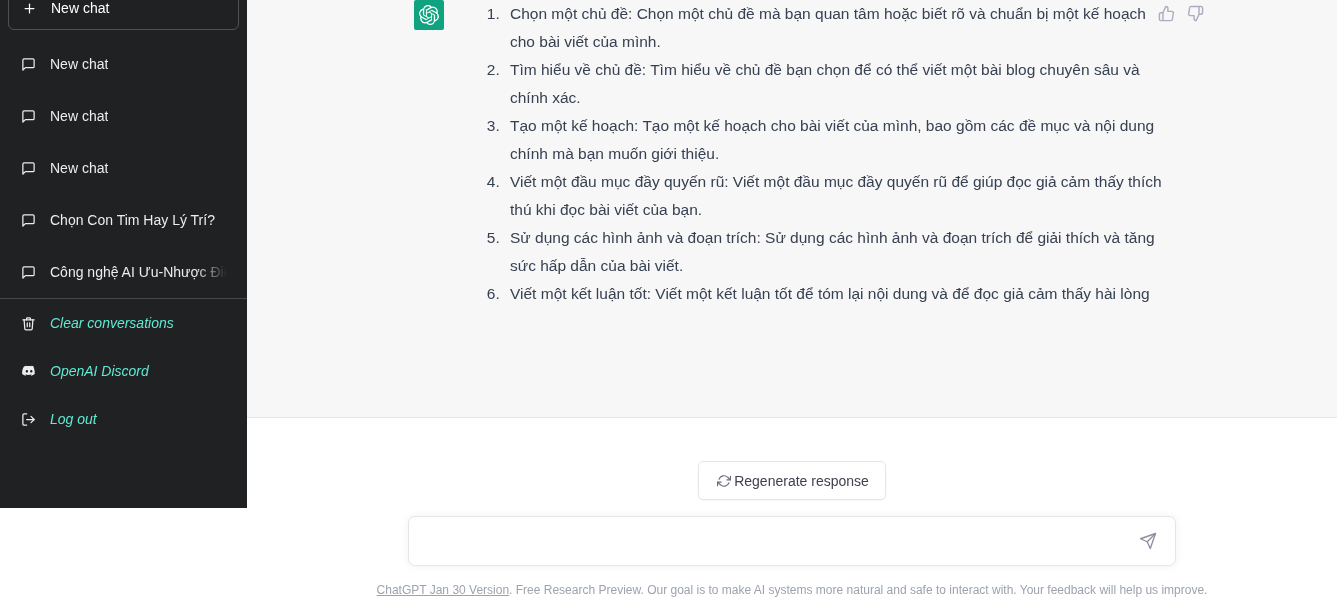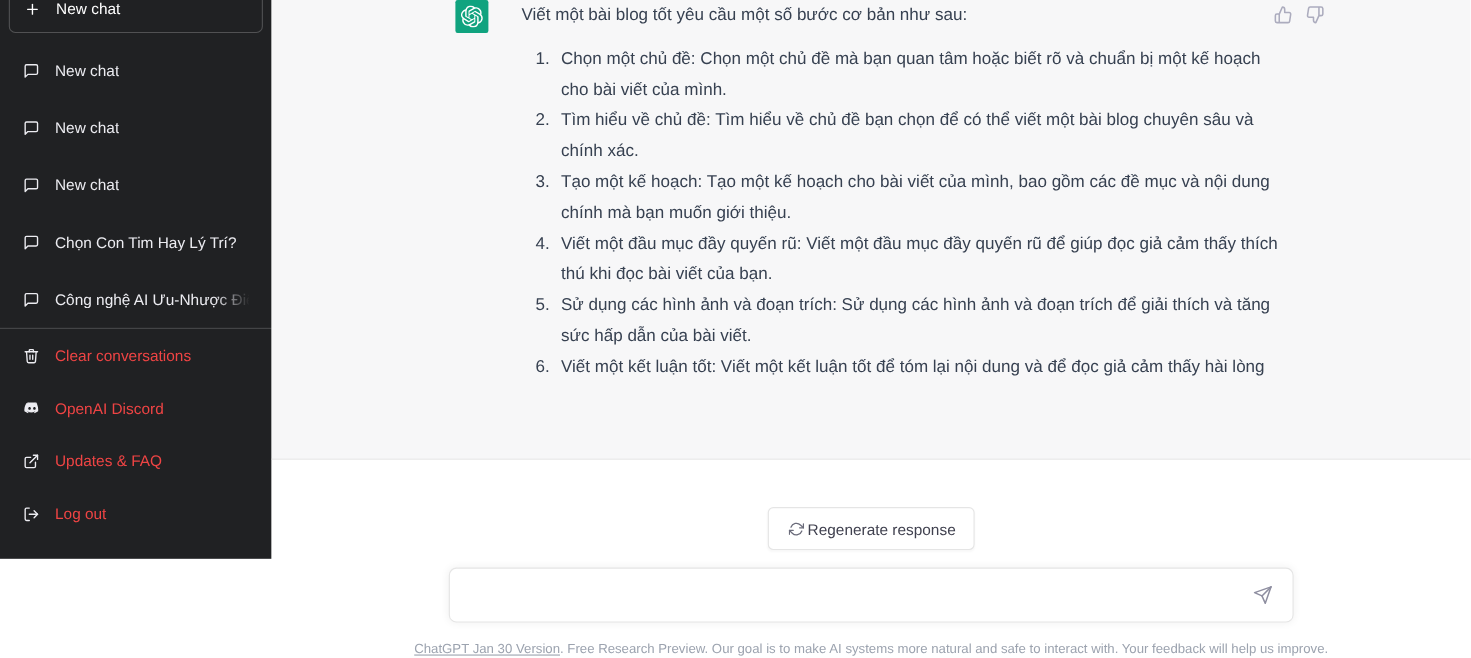--- a/index.html
+++ b/index.html
@@ -69,23 +69,24 @@
   }
 
   .menu-list { flex: 0 0 auto; }
   .menu-row {
     height: 48px;
     display: flex;
     align-items: center;
     gap: 13px;
     padding: 0 12px;
     font-size: 14px;
-    color: #ef4444;
+    color: #5eead4;
     cursor: pointer;
     white-space: nowrap;
+    font-style: italic;
   }
   .ic { width: 17px; height: 17px; flex: 0 0 17px;
         display: flex; align-items: center; justify-content: center; }
   .ic svg { display: block; }
 
   
   .main {
     flex: 1 1 auto;
     height: 598px;
     position: relative;
@@ -292,30 +293,20 @@
 
       <div class="menu-row">
         <span class="ic">
           <svg width="16" height="16" viewBox="0 0 24 24" fill="#ececf1">
             <path d="M19.54 5.34A16.3 16.3 0 0 0 15.5 4.1l-.2.38c1.4.34 2.5.84 3.55 1.45-1.8-.92-3.6-1.49-6.85-1.49s-5.05.57-6.85 1.49C6.2 5.32 7.3 4.82 8.7 4.48L8.5 4.1a16.3 16.3 0 0 0-4.04 1.24C2.1 9.1 1.44 12.8 1.77 16.44a16.6 16.6 0 0 0 5.03 2.56l.64-1.1c-.6-.23-1.17-.5-1.7-.84l.42-.33c3.26 1.53 6.8 1.53 10.02 0l.42.33c-.54.34-1.1.62-1.7.85l.64 1.09a16.5 16.5 0 0 0 5.03-2.56c.4-4.22-.66-7.88-2.03-11.1zM8.8 14.4c-.99 0-1.8-.9-1.8-2.02 0-1.12.79-2.03 1.8-2.03 1.01 0 1.82.92 1.8 2.03 0 1.11-.79 2.02-1.8 2.02zm6.65 0c-.99 0-1.8-.9-1.8-2.02 0-1.12.79-2.03 1.8-2.03 1.01 0 1.82.92 1.8 2.03 0 1.11-.79 2.02-1.8 2.02z"></path>
           </svg>
         </span>
         <span class="lbl">OpenAI Discord</span>
       </div>
 
-      <div class="menu-row">
-        <span class="ic">
-          <svg width="15" height="15" viewBox="0 0 24 24" fill="none" stroke="#ececf1" stroke-width="2" stroke-linecap="round" stroke-linejoin="round">
-            <path d="M18 13v6a2 2 0 0 1-2 2H5a2 2 0 0 1-2-2V8a2 2 0 0 1 2-2h6"></path>
-            <polyline points="15 3 21 3 21 9"></polyline>
-            <line x1="10" y1="14" x2="21" y2="3"></line>
-          </svg>
-        </span>
-        <span class="lbl">Updates &amp; FAQ</span>
-      </div>
 
       <div class="menu-row">
         <span class="ic">
           <svg width="15" height="15" viewBox="0 0 24 24" fill="none" stroke="#ececf1" stroke-width="2" stroke-linecap="round" stroke-linejoin="round">
             <path d="M9 21H5a2 2 0 0 1-2-2V5a2 2 0 0 1 2-2h4"></path>
             <polyline points="16 17 21 12 16 7"></polyline>
             <line x1="21" y1="12" x2="9" y2="12"></line>
           </svg>
         </span>
         <span class="lbl">Log out</span>
@@ -341,21 +332,20 @@
           </svg>
         </span>
         <span class="rbtn">
           <svg width="17" height="17" viewBox="0 0 24 24" fill="none" stroke="#acacbe" stroke-width="2" stroke-linecap="round" stroke-linejoin="round">
             <path d="M10 15v4a3 3 0 0 0 3 3l4-9V2H5.72a2 2 0 0 0-2 1.7l-1.38 9a2 2 0 0 0 2 2.3zm7-13h2.67A2.31 2.31 0 0 1 22 4v7a2.31 2.31 0 0 1-2.33 2H17"></path>
           </svg>
         </span>
       </div>
 
       <div class="msg-body">
-        <p class="intro">Viết một bài blog tốt yêu cầu một số bước cơ bản như sau:</p>
         <ol>
           <li>Chọn một chủ đề: Chọn một chủ đề mà bạn quan tâm hoặc biết rõ và chuẩn bị một kế hoạch cho bài viết của mình.</li>
           <li>Tìm hiểu về chủ đề: Tìm hiểu về chủ đề bạn chọn để có thể viết một bài blog chuyên sâu và chính xác.</li>
           <li>Tạo một kế hoạch: Tạo một kế hoạch cho bài viết của mình, bao gồm các đề mục và nội dung chính mà bạn muốn giới thiệu.</li>
           <li>Viết một đầu mục đầy quyến rũ: Viết một đầu mục đầy quyến rũ để giúp đọc giả cảm thấy thích thú khi đọc bài viết của bạn.</li>
           <li>Sử dụng các hình ảnh và đoạn trích: Sử dụng các hình ảnh và đoạn trích để giải thích và tăng sức hấp dẫn của bài viết.</li>
           <li>Viết một kết luận tốt: Viết một kết luận tốt để tóm lại nội dung và để đọc giả cảm thấy hài lòng</li>
         </ol>
       </div>
     </div>

